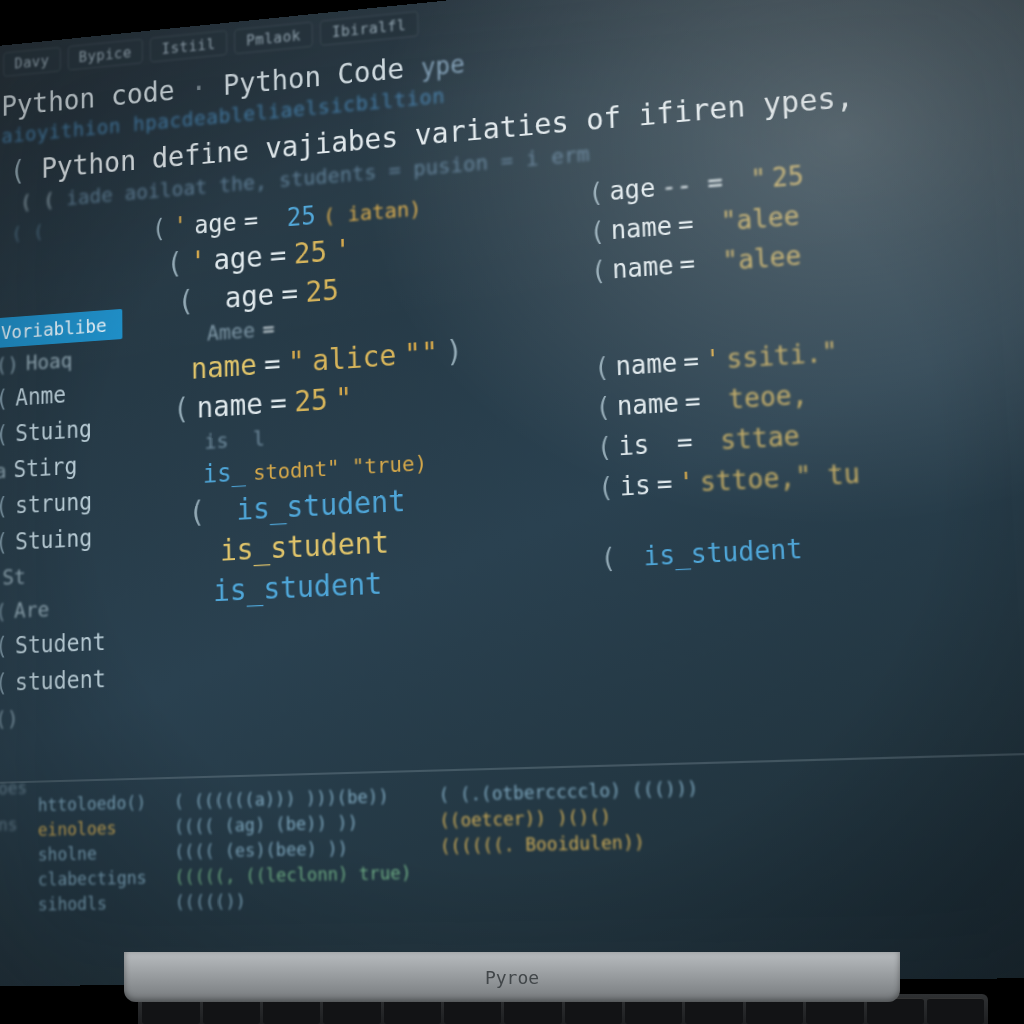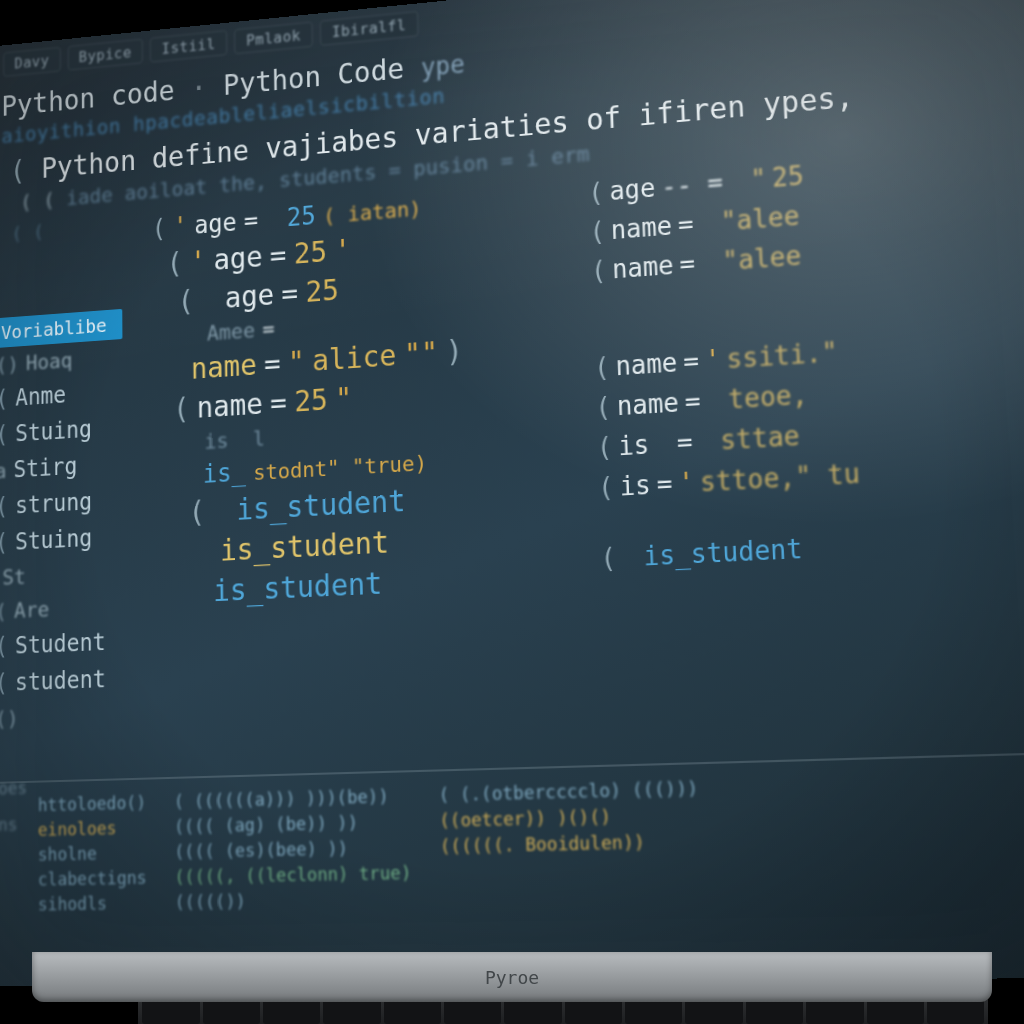--- a/index.html
+++ b/index.html
@@ -132,21 +132,21 @@
     color: #7da6bd;
     font-size: 18px;
   }
   .bottom-zone .col { display:flex; flex-direction:column; gap:4px; }
   .bottom-zone .ylw { color: #caa956; }
   .bottom-zone .grn { color: #6fae86; }
   
   .bezel-bottom {
     position: absolute; left: 50%; transform: translateX(-50%);
     bottom: 22px;
-    width: 960px; height: 50px;
+    width: 776px; height: 50px;
     background: linear-gradient(#b8bcbf, #75797c);
     border-radius: 0 0 12px 12px;
     box-shadow: 0 -2px 6px rgba(0,0,0,0.4) inset;
     z-index: 60;
     display:flex; align-items:center; justify-content:center;
   }
   .bezel-bottom .brand { color:#42474a; font-size:18px; font-family: monospace; filter: blur(0.6px); }
   .keyboard {
     position: absolute; left: 55%; transform: translateX(-50%);
     bottom: -4px;

